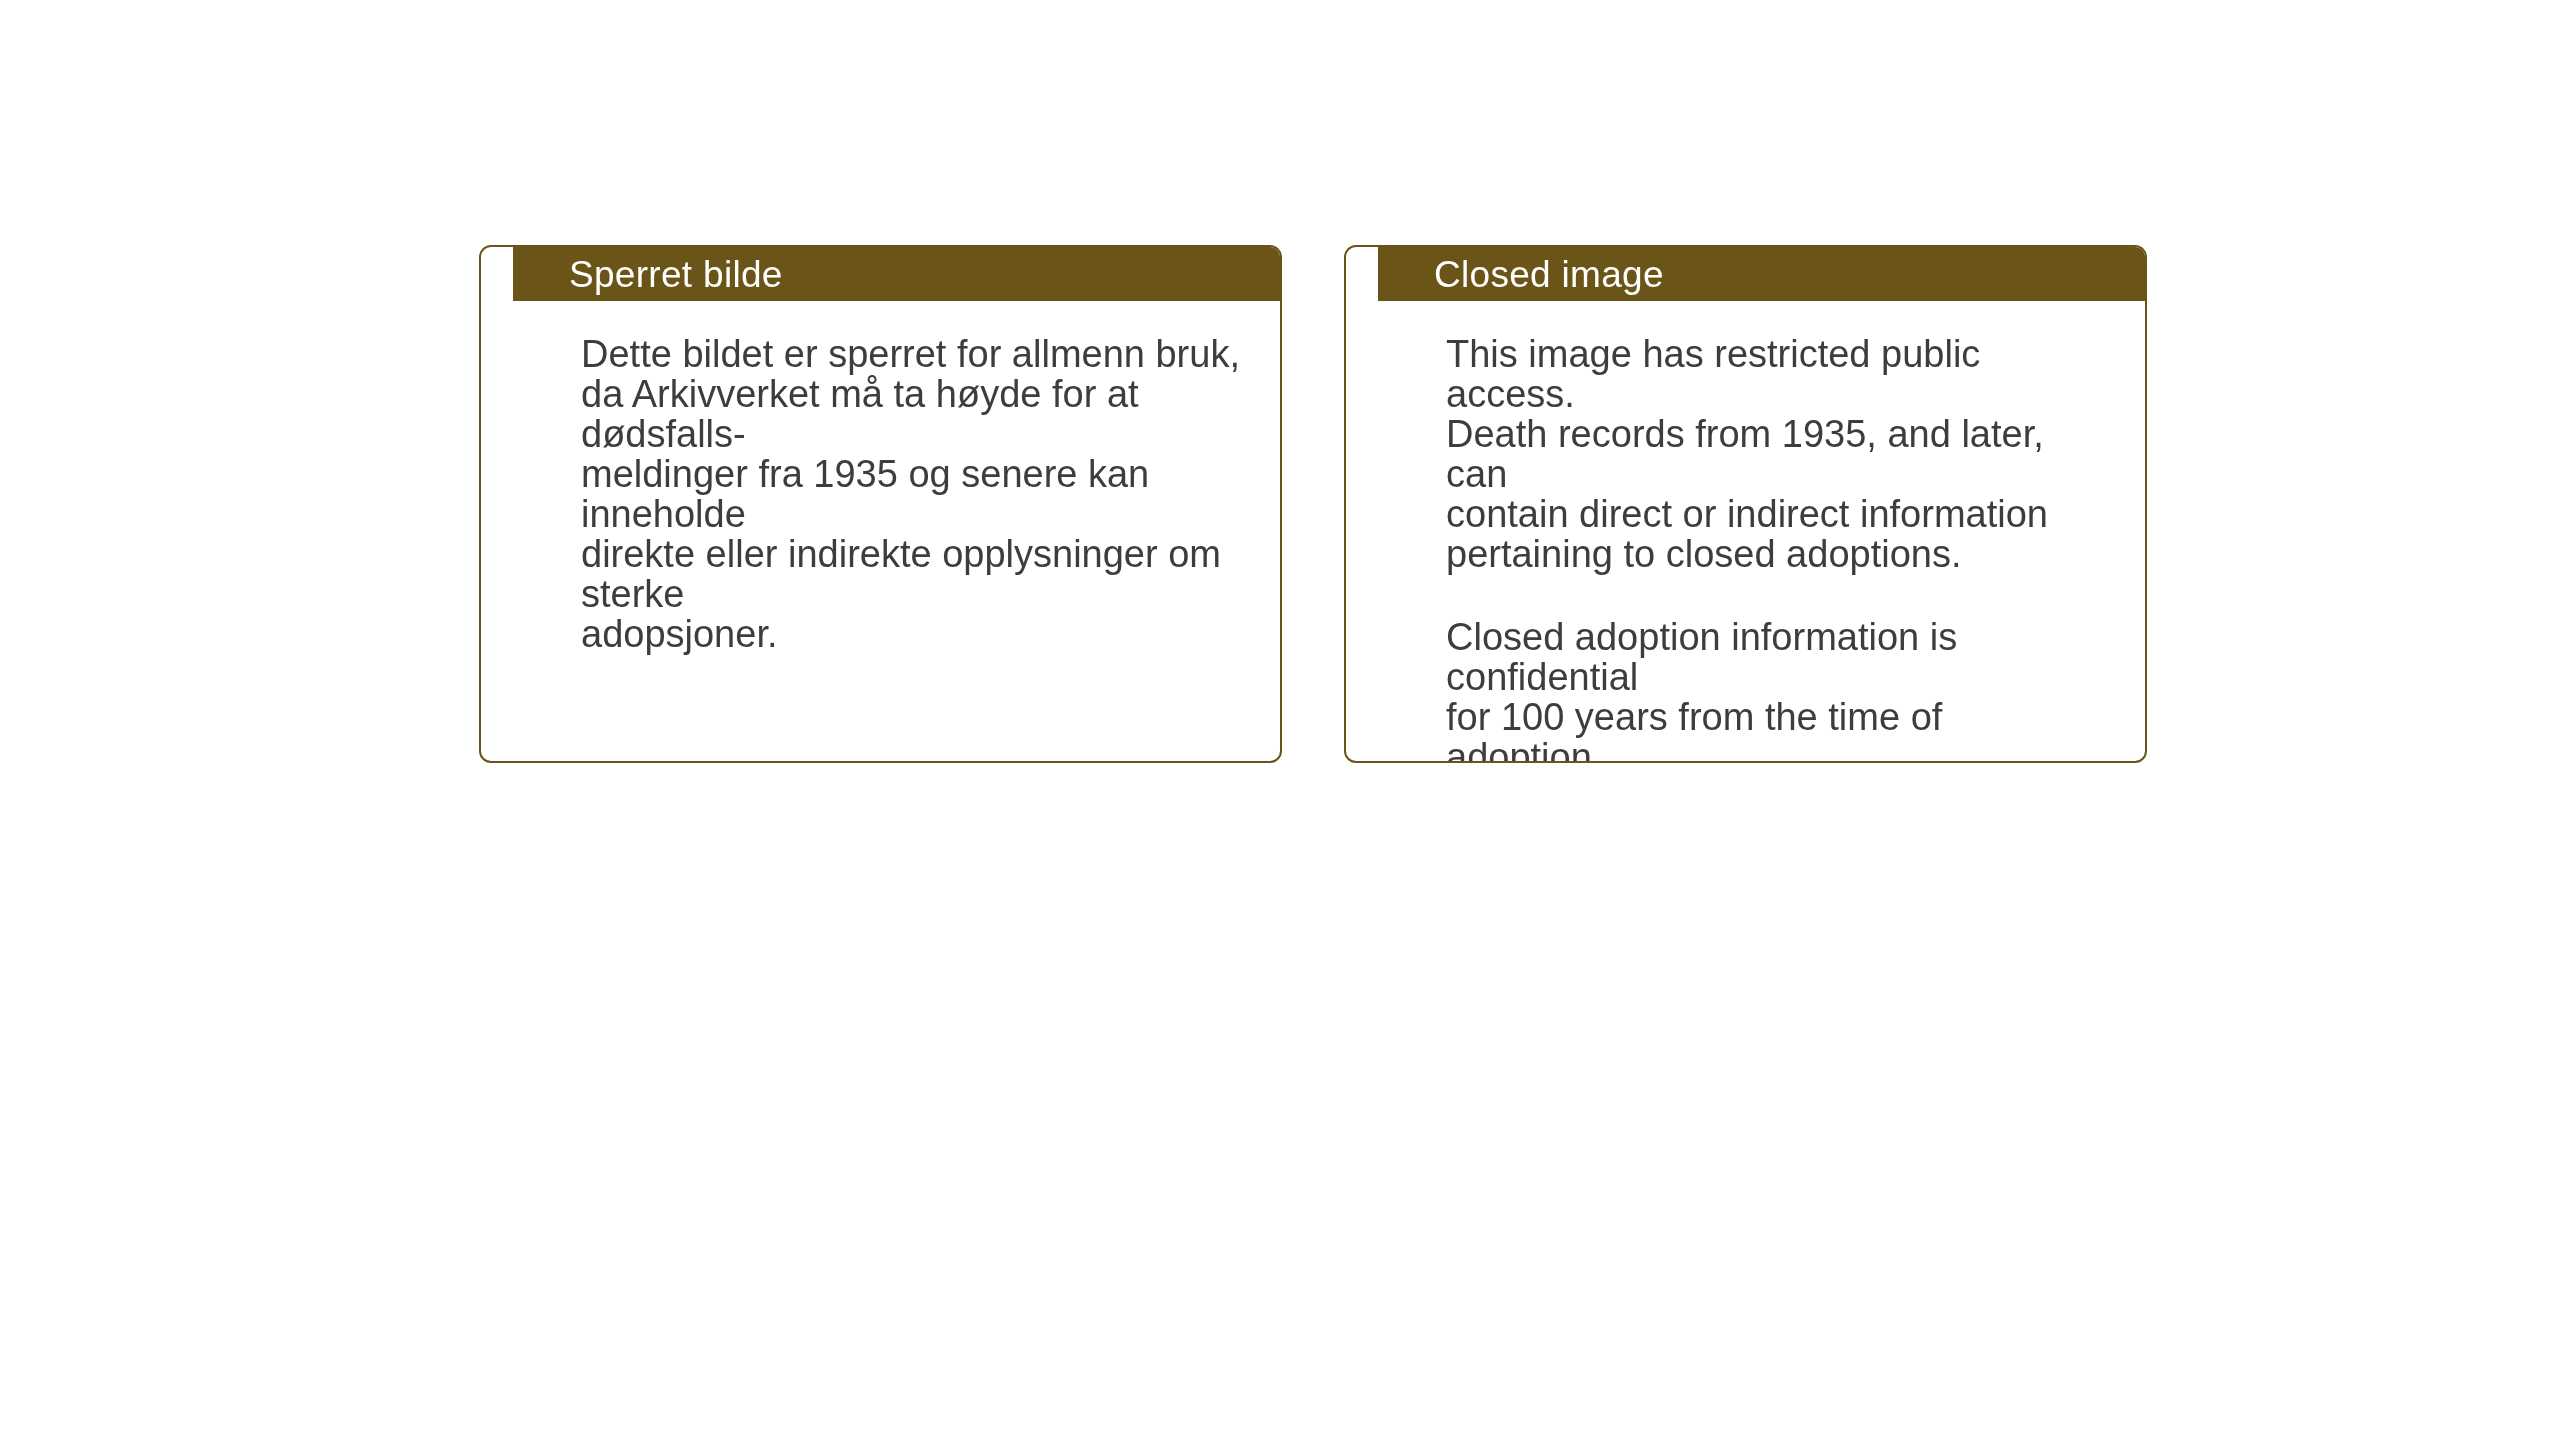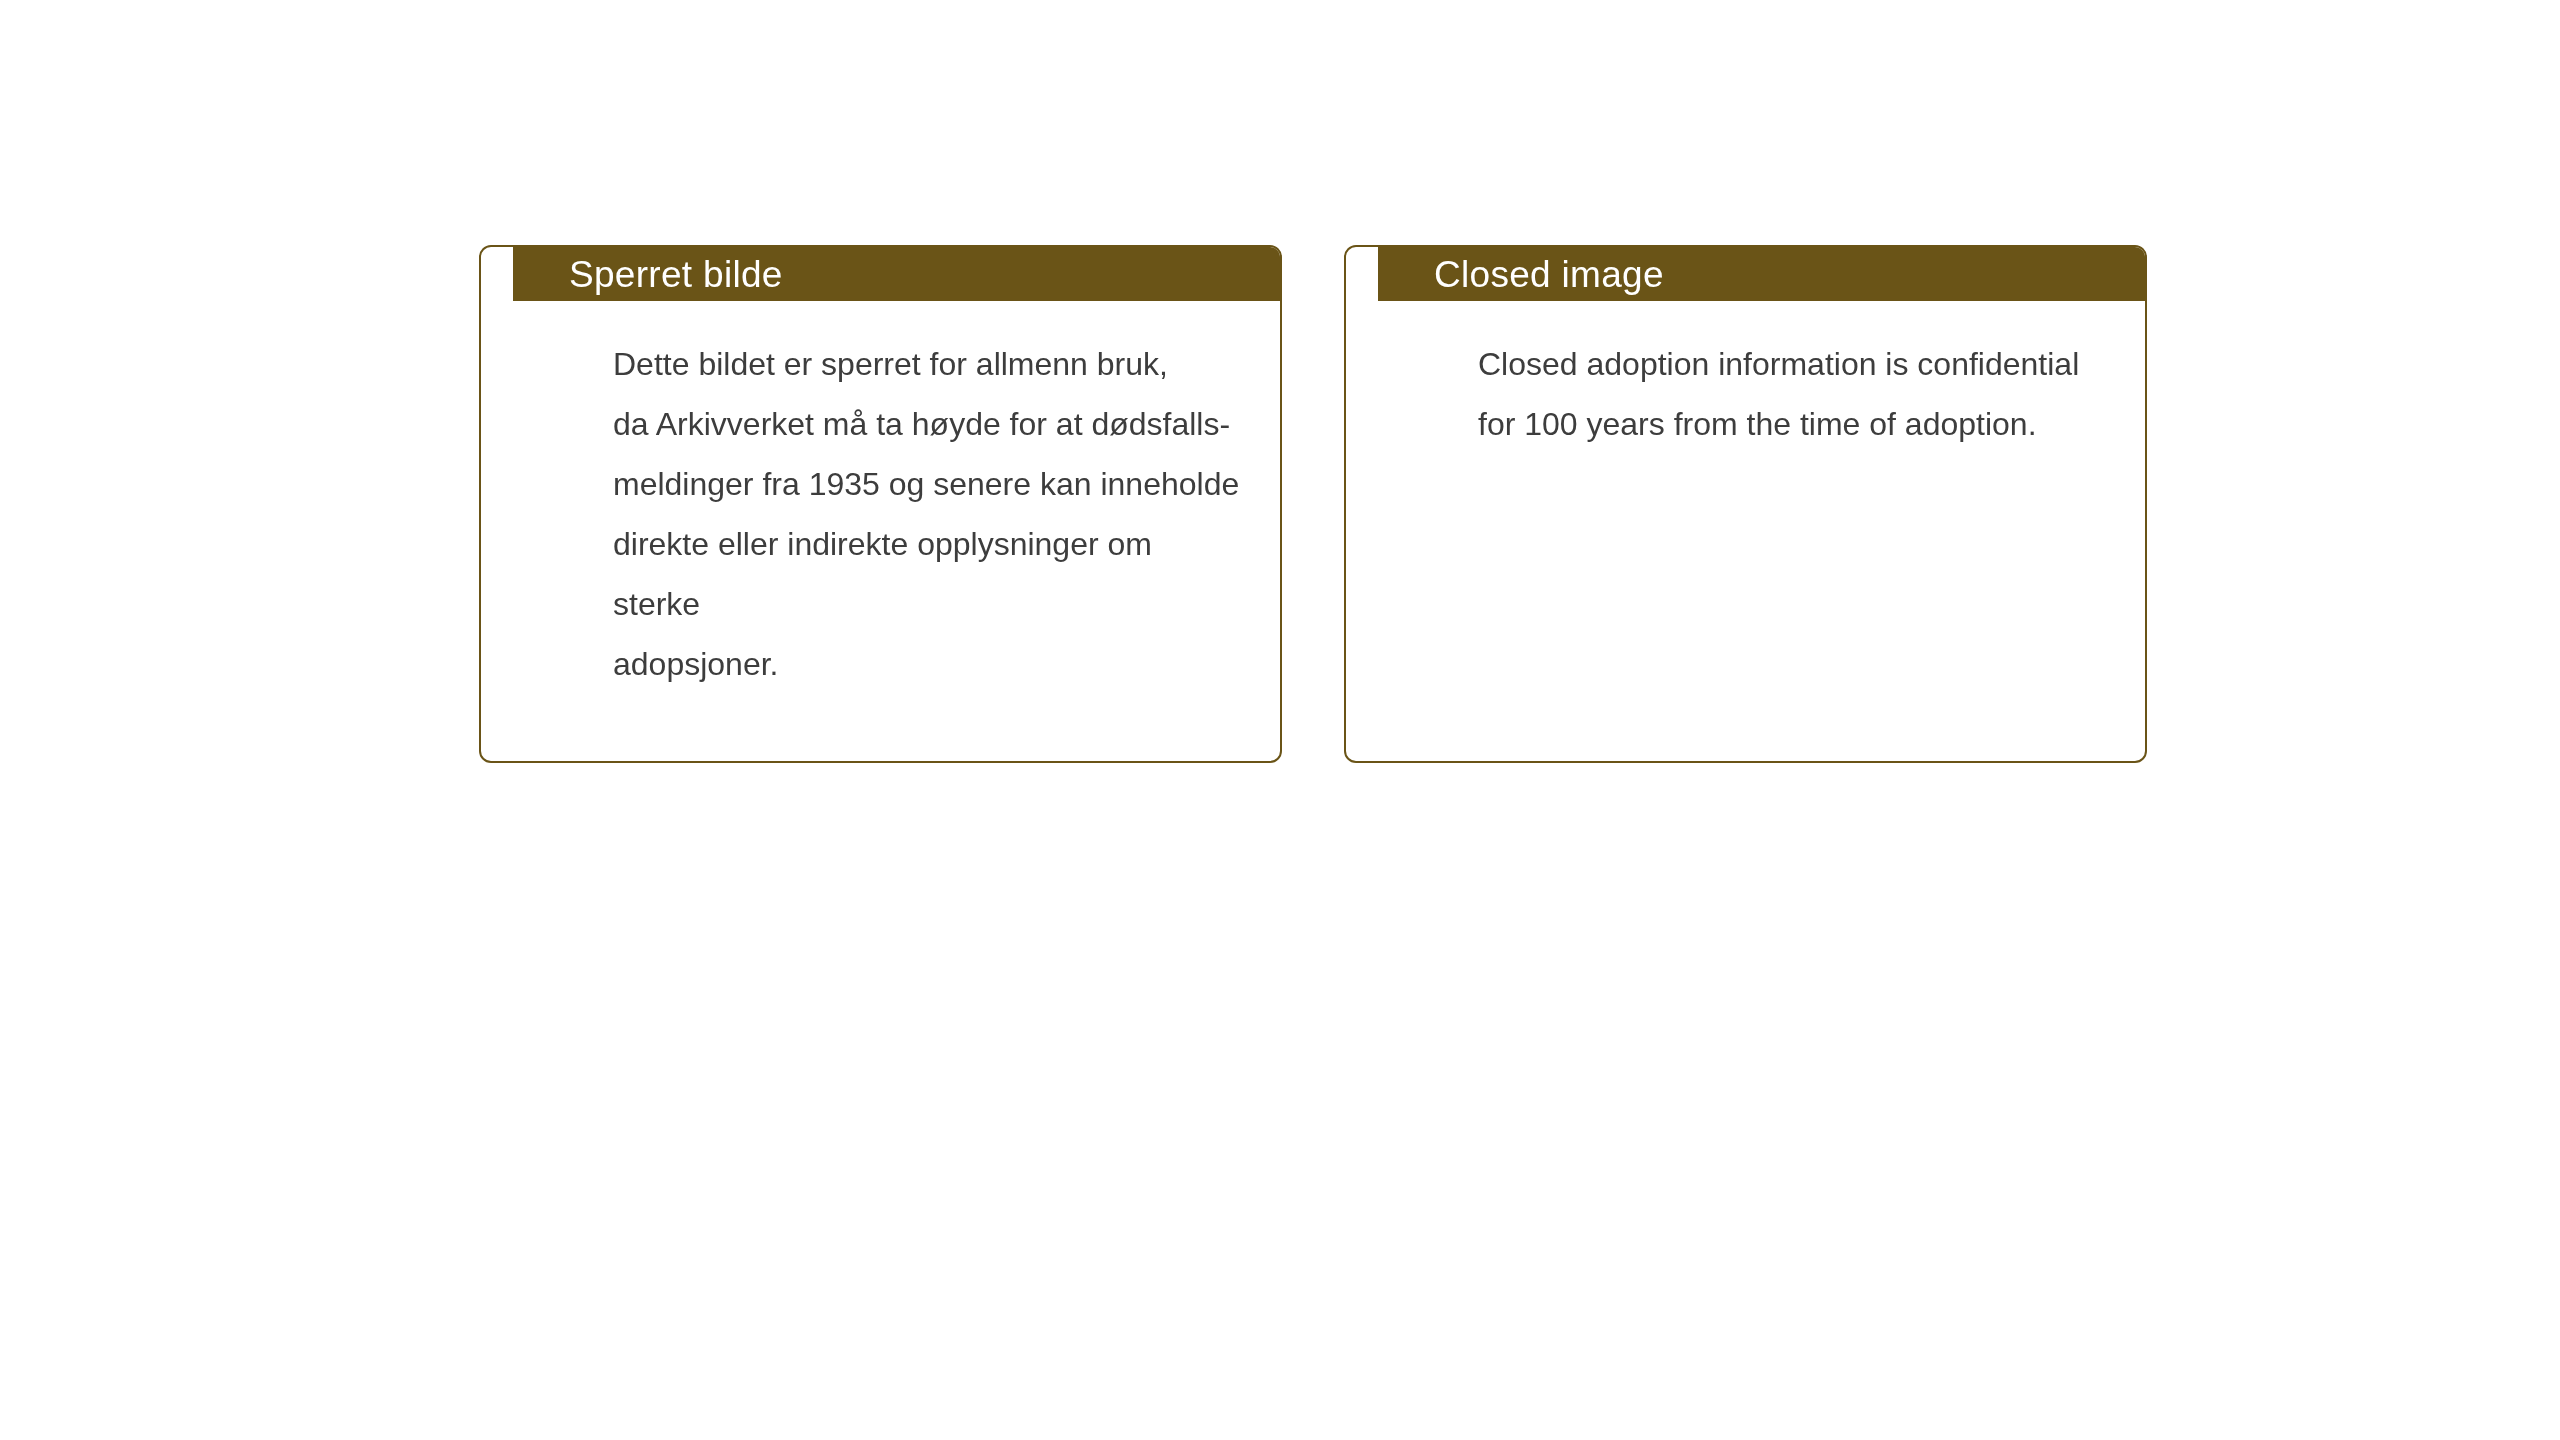--- a/index.html
+++ b/index.html
@@ -53,23 +53,22 @@
     color: var(--header-text);
     font-size: 37px;
     font-weight: 400;
     line-height: 1;
     letter-spacing: 0.3px;
     white-space: nowrap;
   }
   .card-body {
     padding: 33px 40px 0 36px;
     color: var(--body-text);
-    font-size: 32px;
-    line-height: 60px;
-    margin-left: 32px;
+    font-size: 38px;
+    line-height: 40px;
   }
   .card-body p {
     margin: 0 0 43px 0;
     white-space: pre-line;
   }
 </style>
 </head>
 <body>
 
 <div class="cards-row">
@@ -85,18 +84,22 @@
 direkte eller indirekte opplysninger om sterke
 adopsjoner.</p>
     </div>
   </section>
 
   <section class="card">
     <header class="card-header">
       <h2 class="card-title">Closed image</h2>
     </header>
     <div class="card-body">
+      <p>This image has restricted public access.
+Death records from 1935, and later, can
+contain direct or indirect information
+pertaining to closed adoptions.</p>
       <p>Closed adoption information is confidential
 for 100 years from the time of adoption.</p>
     </div>
   </section>
 
 </div>
 
 </body></html>

